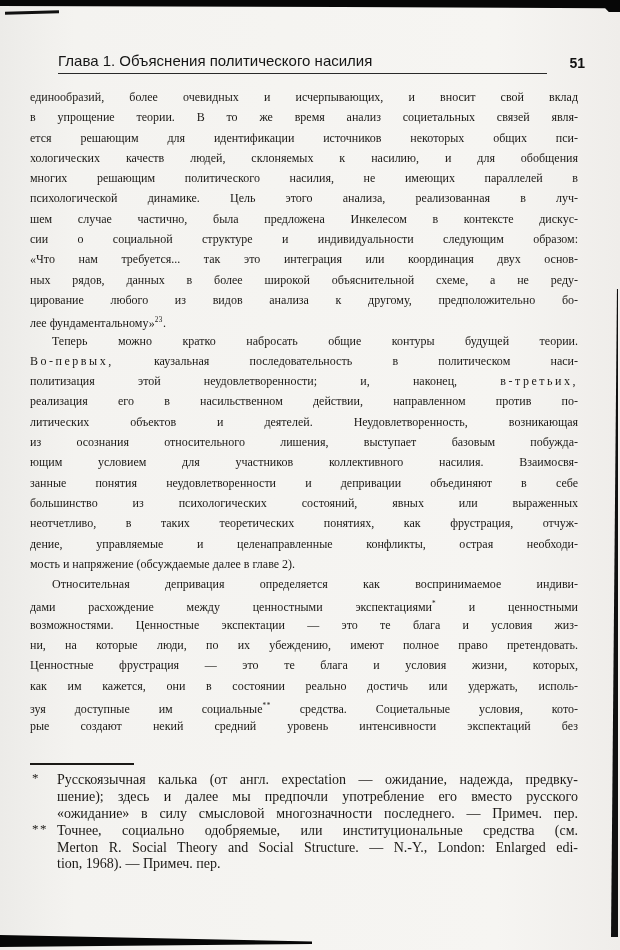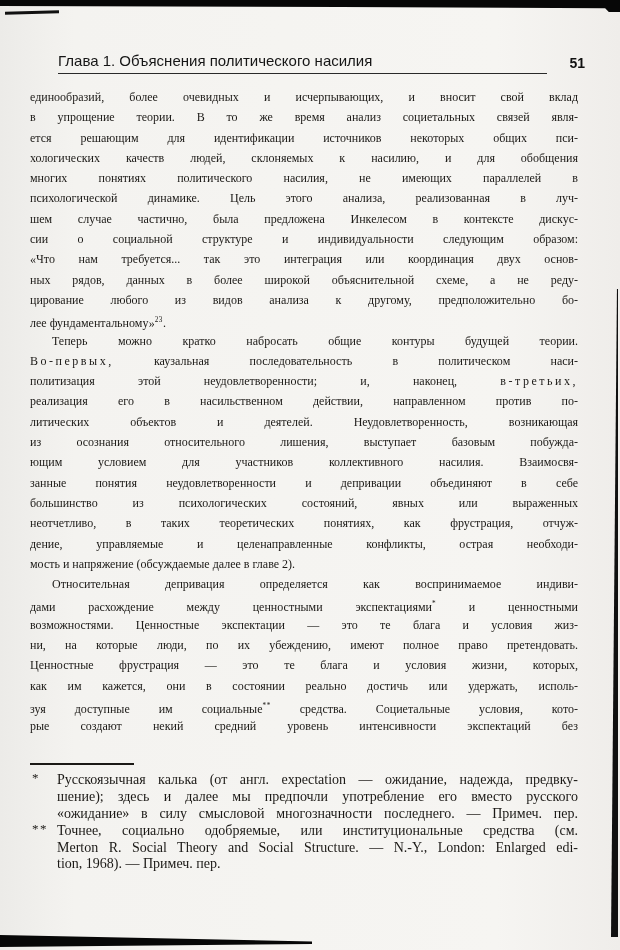--- a/index.html
+++ b/index.html
@@ -84,21 +84,21 @@
     <span class="h-title">Глава 1. Объяснения политического насилия</span>
     <span class="h-num">51</span>
   </header>
 
   <main class="body-text" id="body-text">
       <div>
         <div class="line"><span class="sg-n">единообразий, более очевидных и исчерпывающих, и вносит свой вклад</span></div>
         <div class="line"><span class="sg-n">в упрощение теории. В то же время анализ социетальных связей явля-</span></div>
         <div class="line"><span class="sg-n">ется решающим для идентификации источников некоторых общих пси-</span></div>
         <div class="line"><span class="sg-n">хологических качеств людей, склоняемых к насилию, и для обобщения</span></div>
-        <div class="line"><span class="sg-n">многих понятиях политического насилия, не имеющих параллелей в</span></div>
+        <div class="line"><span class="sg-n">многих решающим политического насилия, не имеющих параллелей в</span></div>
         <div class="line"><span class="sg-n">психологической динамике. Цель этого анализа, реализованная в луч-</span></div>
         <div class="line"><span class="sg-n">шем случае частично, была предложена Инкелесом в контексте дискус-</span></div>
         <div class="line"><span class="sg-n">сии о социальной структуре и индивидуальности следующим образом:</span></div>
         <div class="line"><span class="sg-n">«Что нам требуется... так это интеграция или координация двух основ-</span></div>
         <div class="line"><span class="sg-n">ных рядов, данных в более широкой объяснительной схеме, а не реду-</span></div>
         <div class="line"><span class="sg-n">цирование любого из видов анализа к другому, предположительно бо-</span></div>
         <div class="line para-end"><span class="sg-n">лее фундаментальному»</span><span class="sg-sup">23</span><span class="sg-n">.</span></div>
       </div>
       <div>
         <div class="line indent"><span class="sg-n">Теперь можно кратко набросать общие контуры будущей теории.</span></div>

